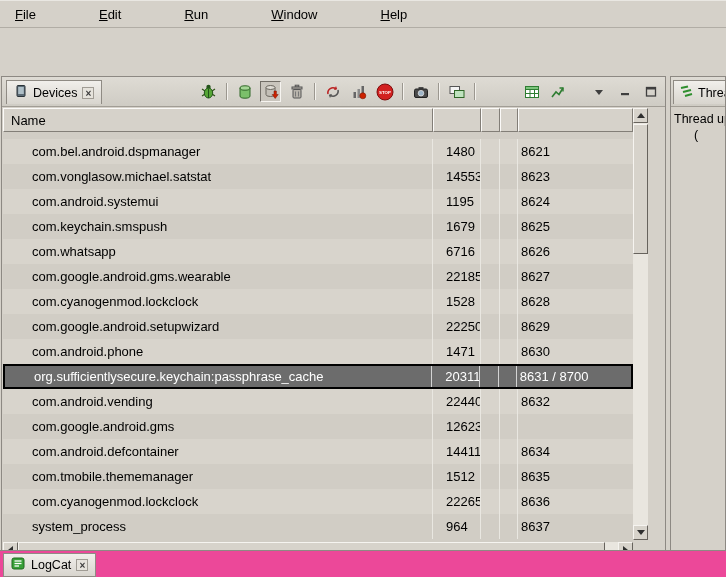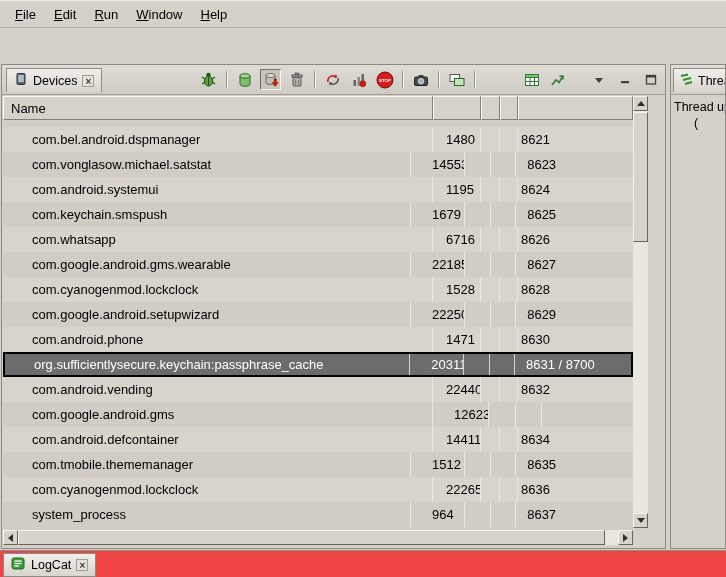--- a/index.html
+++ b/index.html
@@ -2,28 +2,28 @@
 <html><head>
 <meta charset="utf-8">
 <style>
   html,body{margin:0;padding:0;}
   #app{position:relative;width:726px;height:577px;background:#d5d1c9;
        font-family:"Liberation Sans","DejaVu Sans",sans-serif;font-size:13px;color:#000;
        overflow:hidden;border-top:1px solid #e9e7e2;box-sizing:border-box;}
 
   
   .menu-bar{position:absolute;left:0;top:0;width:726px;height:27px;display:flex;align-items:center;
-            padding-left:6px;box-sizing:border-box;border-bottom:1px solid #b1ada5;background:#d5d1c9;}
+            padding-left:6px;box-sizing:border-box;border-bottom:1px solid #b1ada5;background:#d5d1c9;gap:45px;}
   .menu-item{display:inline-block;padding:3px 9px;cursor:default;}
   .menu-item::first-letter{text-decoration:underline;}
 
   .main-toolbar{position:absolute;left:0;top:27px;width:726px;height:35px;background:#d5d1c9;}
 
   
-  .panel{position:absolute;background:#d5d1c9;border:1px solid #8d8983;box-sizing:border-box;}
+  .panel{position:absolute;background:#d5d1c9;border:1px solid #8d8983;box-sizing:border-box;margin-top:12px;}
   #devices-panel{left:1px;top:63px;width:665px;height:485px;}
   #threads-panel{left:670px;top:63px;width:56px;height:485px;overflow:hidden;}
 
   .view-header{position:relative;height:29px;border-bottom:1px solid #a19d95;
                background:linear-gradient(180deg,#dedbd4,#cfccc4);}
   .tab{display:inline-flex;align-items:center;gap:5px;height:24px;margin:3px 0 0 4px;padding:0 7px;
        background:linear-gradient(180deg,#f1efeb,#d8d5ce);border:1px solid #8f8b84;border-bottom:none;
        box-sizing:border-box;white-space:nowrap;cursor:default;}
   .tab-label{font-size:12.5px;}
   .close{display:inline-block;font-size:10px;font-weight:bold;line-height:11px;width:12px;height:12px;
@@ -39,21 +39,21 @@
   
   .table-header{position:absolute;left:1px;top:31px;width:630px;height:24px;display:flex;}
   .hcell{box-sizing:border-box;height:24px;background:#d6d2ca;border-style:solid;border-width:1px;
          border-color:#fbfaf8 #827e77 #827e77 #fbfaf8;display:flex;align-items:center;
          padding-left:7px;overflow:hidden;cursor:default;}
   .c-name{width:430px}.c-pid{width:48px}.c-a{width:19px}.c-b{width:18px}.c-port{width:115px}
 
   .rows{position:absolute;left:1px;top:55px;width:630px;height:408px;padding-top:7px;
         box-sizing:content-box;background:#d1cdc5;overflow:hidden;}
   .trow{display:flex;height:25px;box-sizing:border-box;align-items:center;background:#d8d4cc;cursor:default;}
-  .trow.alt{background:#d1cdc5;gap:8px;}
+  .trow.alt{background:#d1cdc5;}
   .trow .cell{box-sizing:border-box;height:100%;display:flex;align-items:center;overflow:hidden;
               white-space:nowrap;border-right:1px solid #e9e7e1;}
   .trow .cell.c-name{padding-left:29px;}
   .trow .cell.c-pid{padding-left:13px;}
   .trow .cell.c-port{padding-left:3px;border-right:none;}
   .trow.selected{background:#6c6c6c;color:#fff;border:2px solid #000;}
   .trow.selected .cell{border-right-color:rgba(255,255,255,.7);}
 
   
   .vscroll{position:absolute;left:631px;top:31px;width:15px;height:432px;background:#e9e6df;}
@@ -73,21 +73,21 @@
   .arr-down{border-left:4px solid transparent;border-right:4px solid transparent;border-top:5px solid #2f2f2f;}
   .arr-left{border-top:4px solid transparent;border-bottom:4px solid transparent;border-right:5px solid #2f2f2f;}
   .arr-right{border-top:4px solid transparent;border-bottom:4px solid transparent;border-left:5px solid #2f2f2f;}
 
   
   #threads-panel .tab{margin-left:2px;padding:0 5px;}
   .threads-msg{padding:4px 0 0 3px;font-size:12.5px;line-height:16px;}
   .threads-msg .l2{margin-left:20px;}
 
   
-  #logcat-bar{position:absolute;left:0;top:549px;width:726px;height:28px;background:#ef4444;
+  #logcat-bar{position:absolute;left:0;top:549px;width:726px;height:28px;background:#ec4899;
               border-top:1px solid #8d8983;box-sizing:border-box;}
   #logcat-bar .tab{margin:2px 0 0 3px;height:24px;border-bottom:1px solid #8f8b84;}
 </style>
 </head>
 <body>
 
 <div id="app">
 
   <div class="menu-bar">
     <span class="menu-item">File</span>

